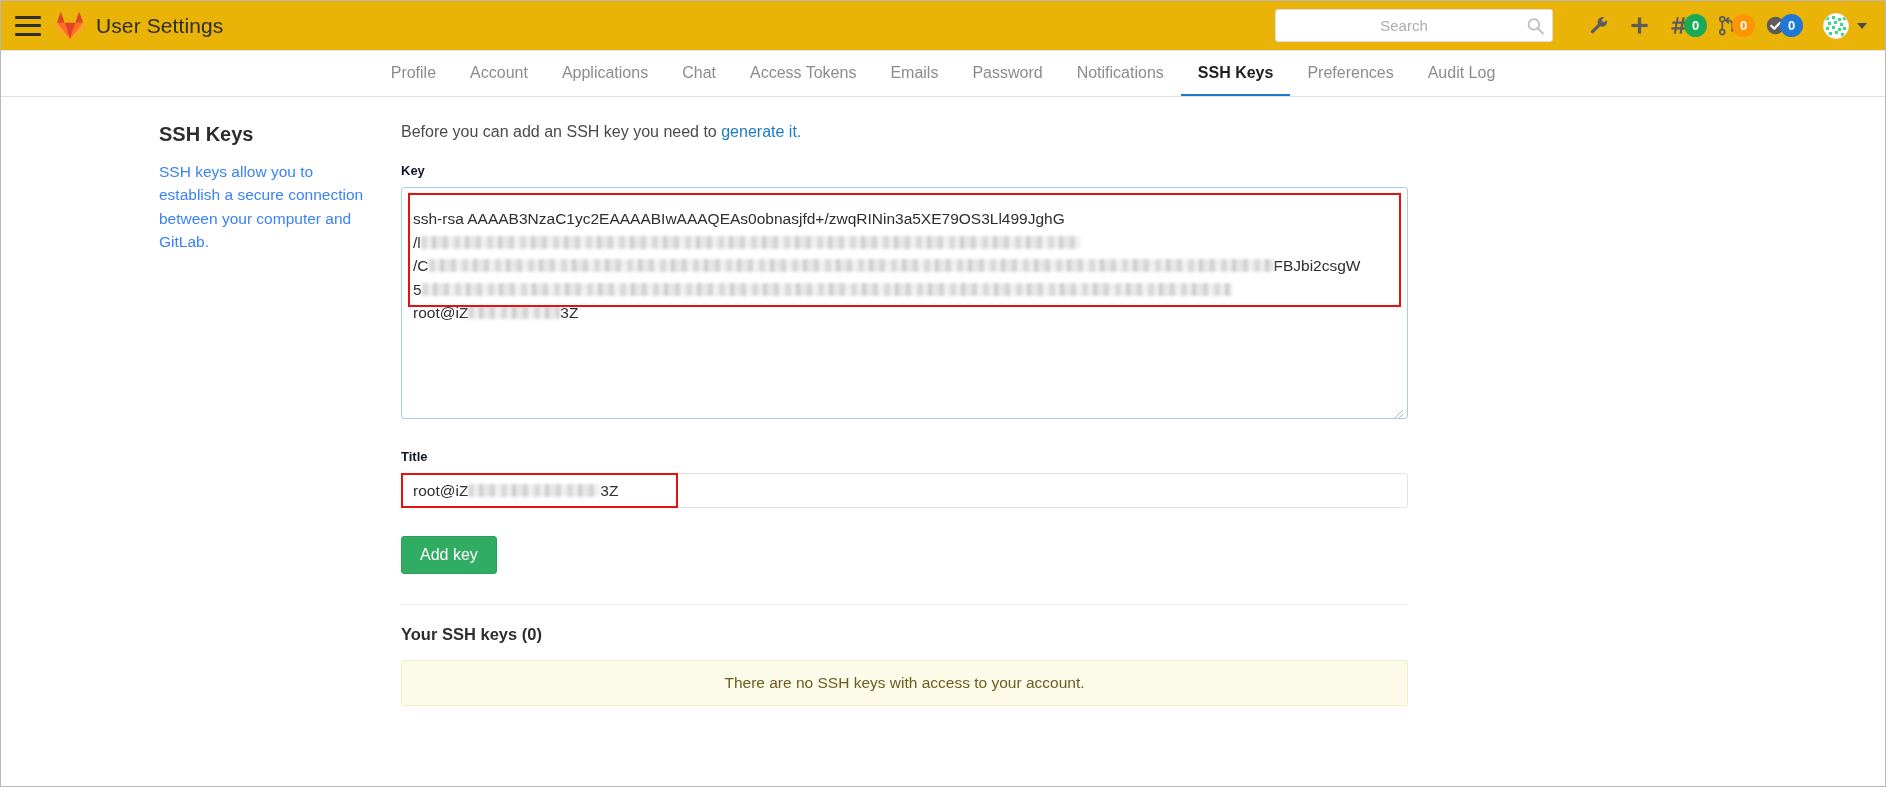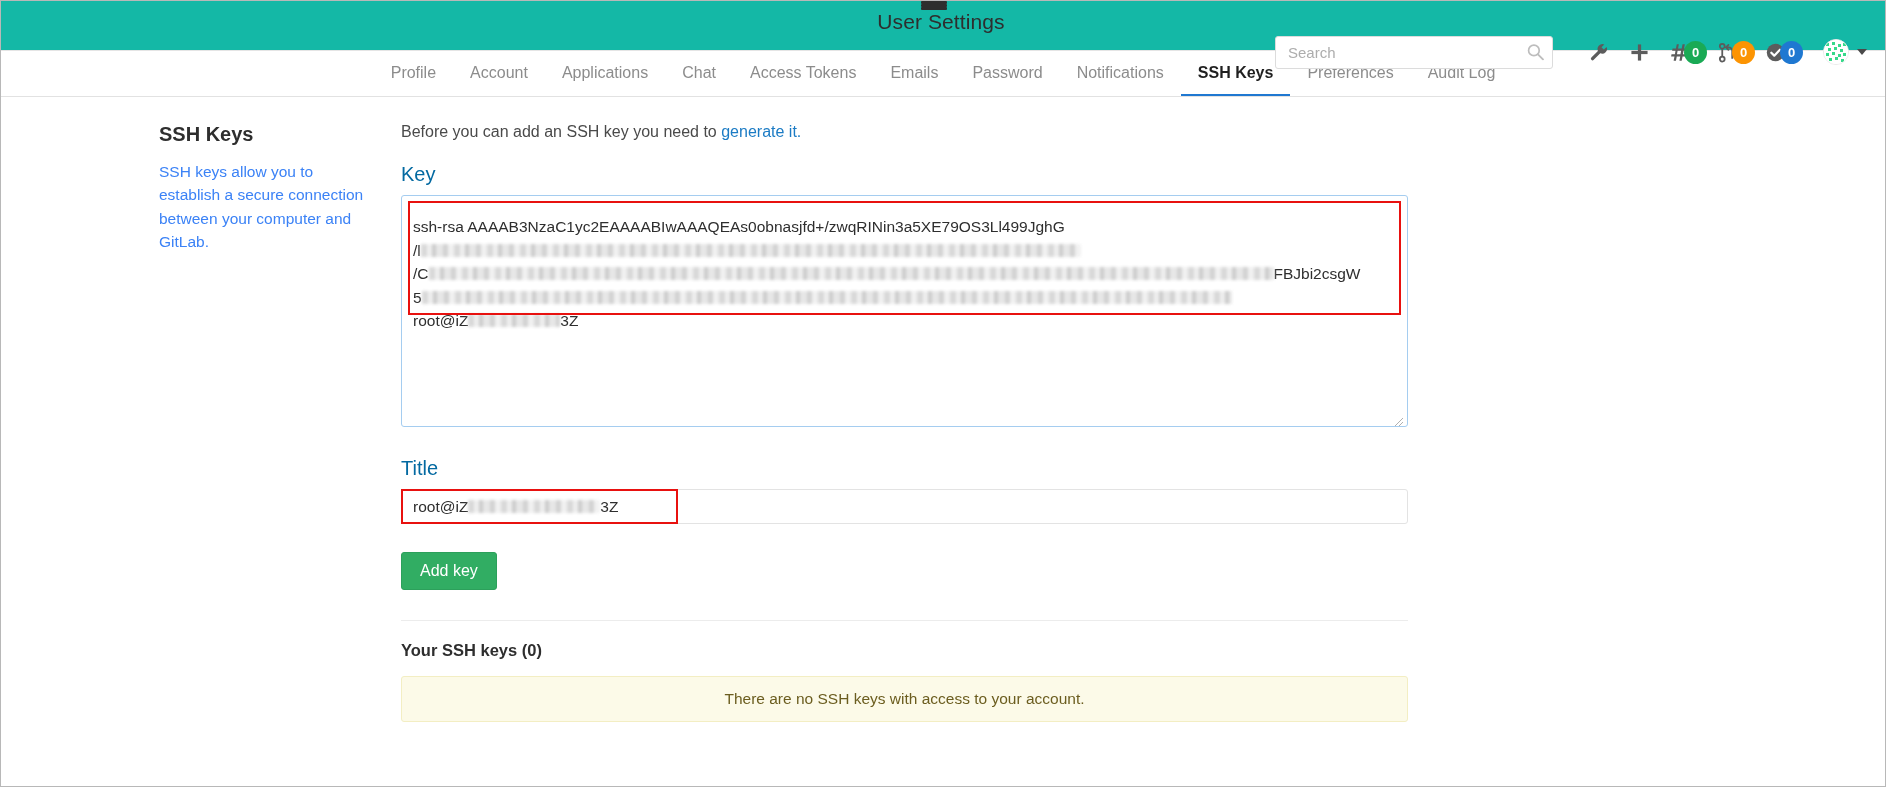--- a/index.html
+++ b/index.html
@@ -18,27 +18,26 @@
     left: 0; top: 0;
     width: 1886px; height: 787px;
     border: 1px solid #b8b8b8;
     background: #fff;
     overflow: hidden;
   }
 
   
   .navbar {
     height: 50px;
-    background: #14b8a6;
+    background: #eab308;
     border-bottom: 1px solid #e5e5e5;
     display: flex;
     align-items: center;
     padding: 0 18px 0 14px;
     position: relative;
-    flex-direction: column;
   }
   .hamburger {
     width: 26px; height: 20px;
     display: flex; flex-direction: column; justify-content: space-between;
     cursor: pointer; margin-right: 14px;
   }
   .hamburger span { display: block; height: 3px; background: #2e2e2e; border-radius: 1px; }
   .brand-logo { width: 30px; height: 28px; margin-right: 11px; }
   .navbar-title {
     font-size: 21px;
@@ -57,20 +56,21 @@
   .search-input {
     width: 278px; height: 33px;
     border: 1px solid #dcdcdc;
     border-radius: 3px;
     background: #fff;
     padding: 0 32px 0 12px;
     font-size: 15px;
     font-family: "Liberation Sans", sans-serif;
     color: #5c5c5c;
     outline: none;
+    text-align: center;
   }
   .search-input::placeholder { color: #adadad; }
   .search-icon-btn {
     position: absolute; right: 9px; top: 50%;
     transform: translateY(-50%);
     width: 17px; height: 17px;
     cursor: pointer;
   }
   .nav-icon {
     width: 40px; height: 36px;
@@ -173,23 +173,23 @@
     margin: 0 0 14px 0;
   }
   .form-hint {
     font-size: 16px;
     color: #4a4a4a;
     margin: 0 0 22px 0;
   }
   .link { color: #1b7bc4; text-decoration: none; cursor: pointer; }
   .field-label {
     display: block;
-    font-size: 20px;
-    font-weight: 400;
-    color: #0369a1;
+    font-size: 13px;
+    font-weight: 700;
+    color: #0f172a;
     margin-bottom: 9px;
   }
 
   
   .key-box-wrap { position: relative; margin-bottom: 26px; }
   .key-textarea {
     width: 100%;
     height: 232px;
     border: 1px solid #a5cdf0;
     border-radius: 3px;

